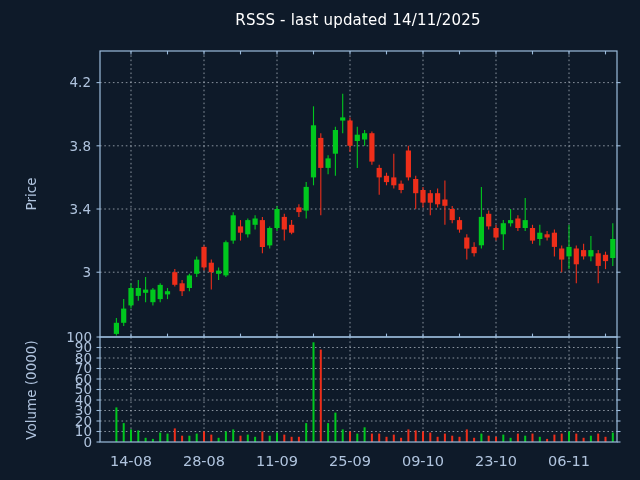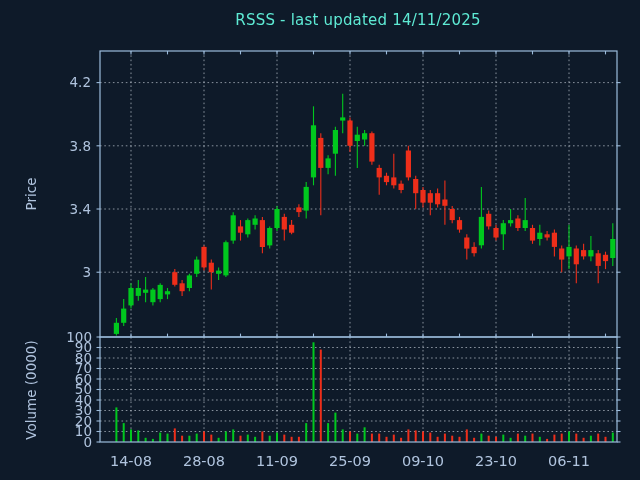--- a/index.html
+++ b/index.html
@@ -9,21 +9,21 @@
   svg text.xtick{font-family:"DejaVu Sans",sans-serif;font-size:14.5px;}
   svg text.axlab{font-family:"DejaVu Sans",sans-serif;font-size:13.5px;}
   .grid{stroke-width:0.9;stroke-dasharray:1.6 2.7;opacity:0.8;}
   .frame{fill:none;stroke-width:1.2;}
   .tk{stroke-width:1.1;}
 </style>
 </head>
 <body style="background: rgb(14, 26, 41);">
 
 <div class="stage" style="background: rgb(14, 26, 41);">
-  <div class="title" style="color: #5eead4;">RSSS - last updated 14/11/2025</div>
+  <div class="title" style="color: #ffffff;">RSSS - last updated 14/11/2025</div>
   <svg id="chart-svg" width="640" height="480" viewBox="0 0 640 480">
     <g id="gen">
         <line x1="131.0" y1="51" x2="131.0" y2="337" stroke="#b9c2cc" class="grid"></line>
         <line x1="131.0" y1="337" x2="131.0" y2="442" stroke="#b9c2cc" class="grid"></line>
         <line x1="204.0" y1="51" x2="204.0" y2="337" stroke="#b9c2cc" class="grid"></line>
         <line x1="204.0" y1="337" x2="204.0" y2="442" stroke="#b9c2cc" class="grid"></line>
         <line x1="277.0" y1="51" x2="277.0" y2="337" stroke="#b9c2cc" class="grid"></line>
         <line x1="277.0" y1="337" x2="277.0" y2="442" stroke="#b9c2cc" class="grid"></line>
         <line x1="350.0" y1="51" x2="350.0" y2="337" stroke="#b9c2cc" class="grid"></line>
         <line x1="350.0" y1="337" x2="350.0" y2="442" stroke="#b9c2cc" class="grid"></line>

